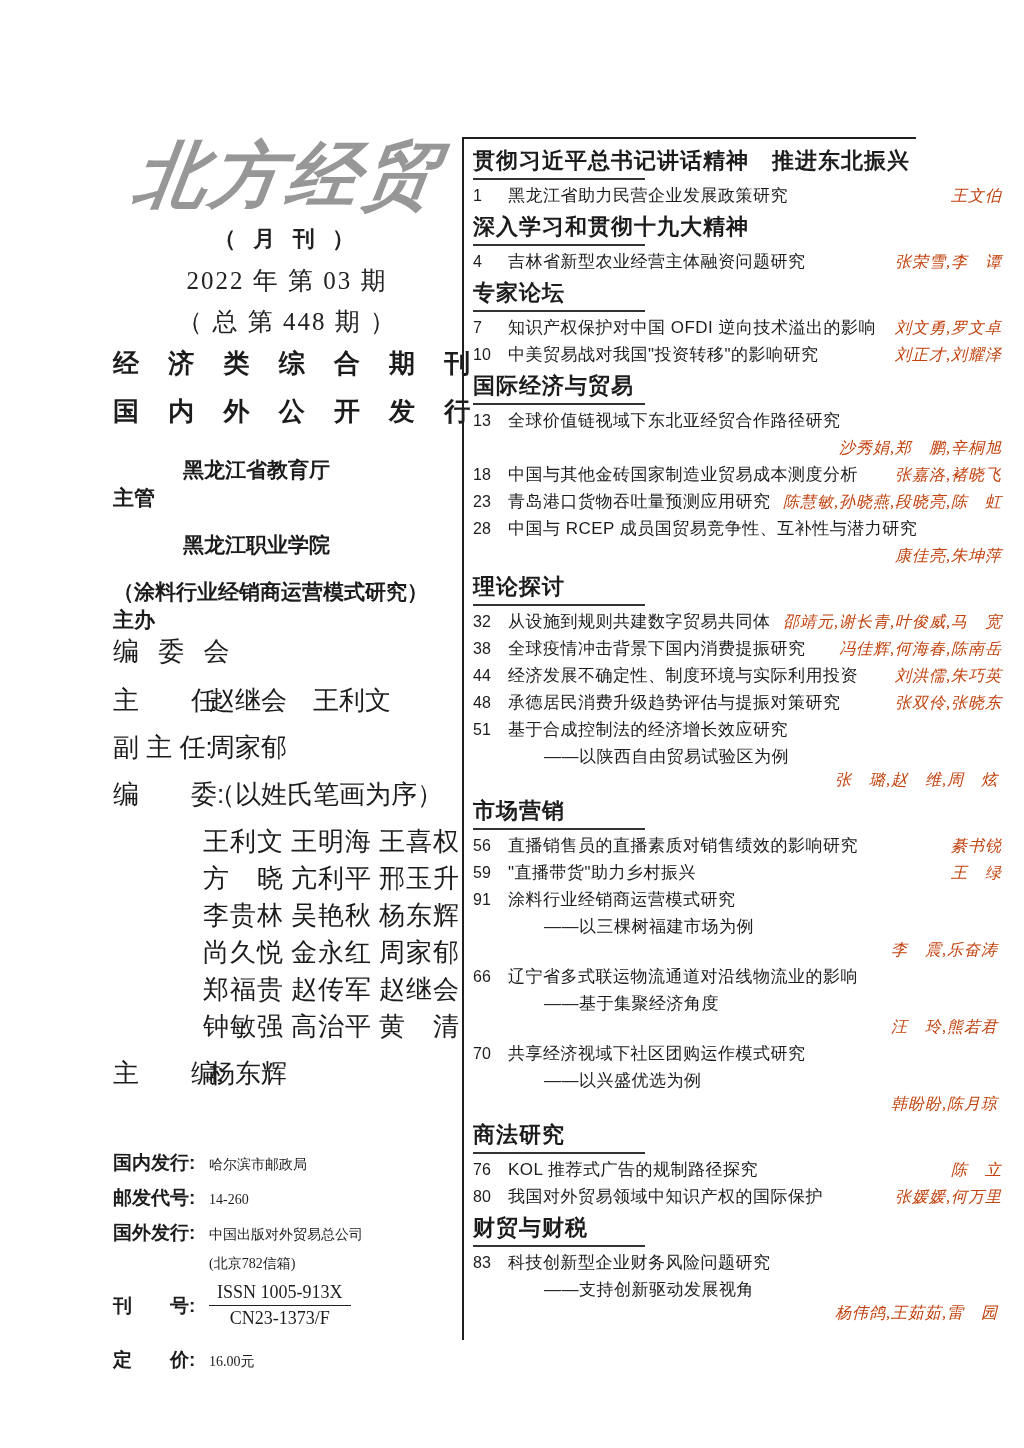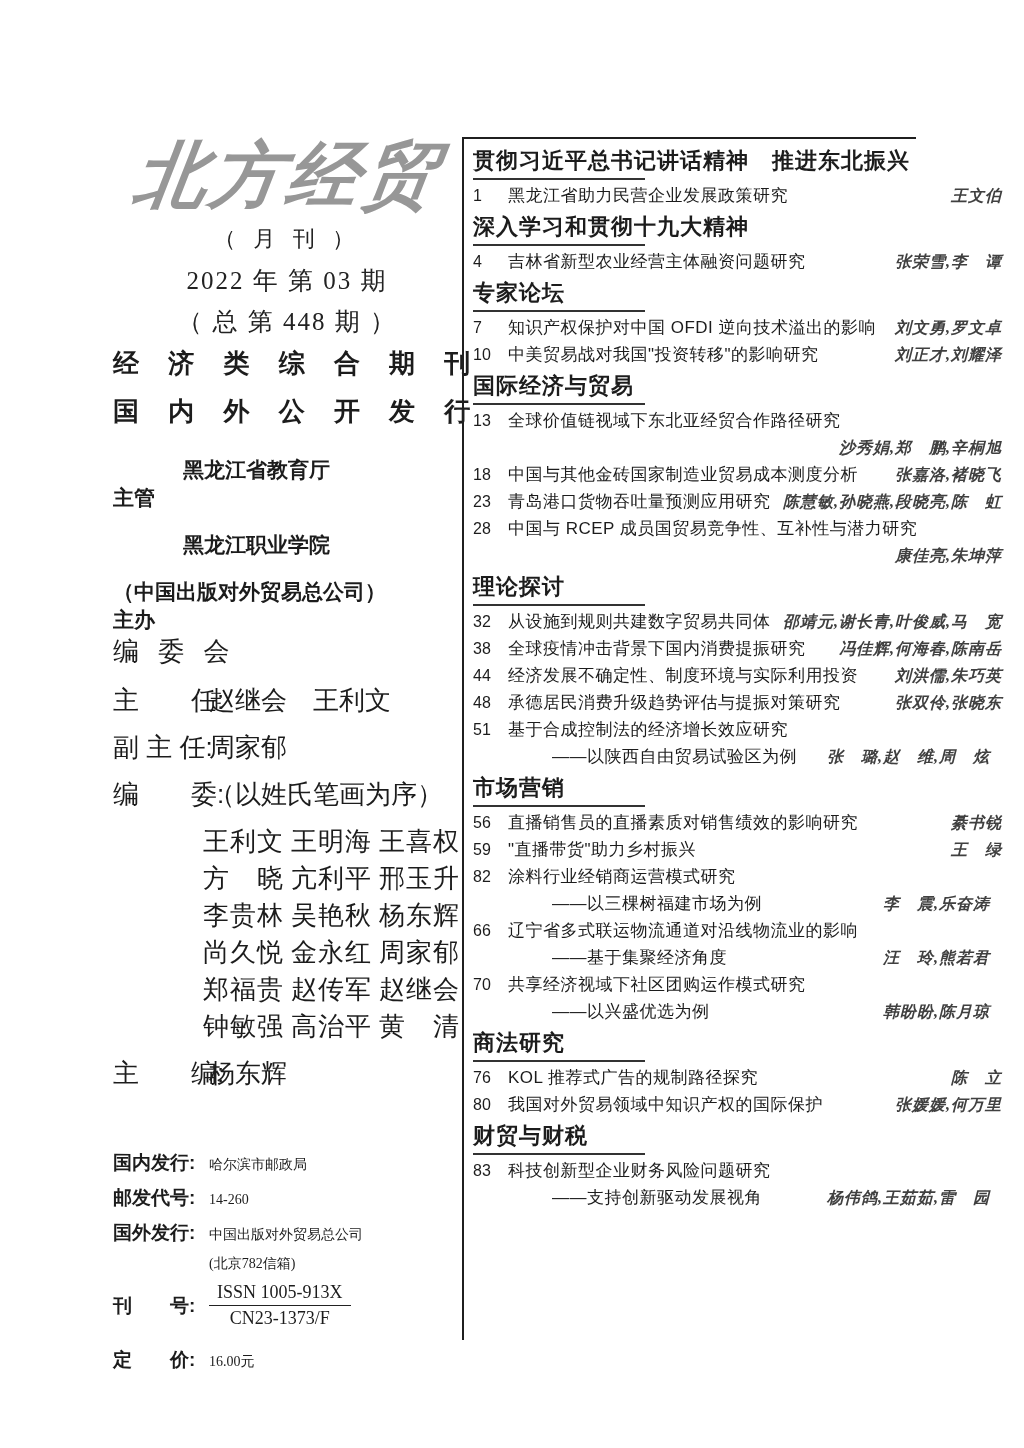--- a/index.html
+++ b/index.html
@@ -6,21 +6,21 @@
   body{width:1024px;height:1448px;font-family:"Liberation Sans",sans-serif;color:#1c1c1c;overflow:hidden;}
   .page{position:relative;width:1024px;height:1448px;background:#fff;}
 
   
   .left-col{position:absolute;left:113px;top:128px;width:348px;height:1220px;}
   .logo{position:absolute;top:0;left:0;width:100%;text-align:center;
         font-family:"DejaVu Serif",serif;font-size:72px;font-weight:bold;font-style:italic;
         color:#979797;letter-spacing:4px;transform:skewX(-8deg);white-space:nowrap;}
   .issue-block{position:absolute;top:96px;left:0;width:100%;text-align:center;
         font-family:"Liberation Serif",serif;color:#222;}
-  .freq{font-size:22px;letter-spacing:6px;margin-bottom:10px;}
+  .freq{font-size:22px;letter-spacing:6px;margin-bottom:10px;font-weight:bold;}
   .issue-line{font-size:25px;letter-spacing:2px;margin-bottom:8px;}
   .taglines{position:absolute;top:218px;left:0;width:100%;text-align:center;}
   .tagline{font-size:26px;font-weight:bold;letter-spacing:11px;margin-bottom:13px;white-space:nowrap;}
   .sponsor{position:absolute;top:328px;left:0;width:100%;font-size:21px;font-weight:bold;}
   .sp-line{display:flex;justify-content:space-between;margin-bottom:19px;white-space:nowrap;flex-direction:column;}
   .sp-indent{padding-left:70px;}
   .editorial{position:absolute;top:506px;left:0;width:100%;font-size:26px;font-weight:normal;}
   .ed-title{letter-spacing:6px;margin-bottom:14px;}
   .ed-row{display:flex;margin-bottom:12px;white-space:nowrap;}
   .ed-label{flex:none;width:96px;}
@@ -40,23 +40,23 @@
   
   .toc{position:absolute;left:462px;top:137px;width:552px;height:1203px;
        border-left:2px solid #1f1f1f;box-sizing:border-box;padding:4px 12px 0 9px;overflow:hidden;}
   .toc::before{content:"";position:absolute;top:0;left:0;width:452px;height:2px;background:#1f1f1f;}
   .toc-section-title{font-size:22px;font-weight:bold;letter-spacing:1px;margin-top:7px;line-height:26px;white-space:nowrap;}
   .toc-underline{width:172px;height:2px;background:#333;margin:4px 0 3px 0;}
   .toc-row{display:flex;align-items:baseline;margin:4px 0;line-height:23px;font-size:17px;white-space:nowrap;}
   .toc-page{flex:none;width:35px;font-size:16px;}
   .toc-title{letter-spacing:0.5px;}
   .toc-authors{margin-left:auto;padding-left:10px;font-family:"Liberation Serif",serif;
-       font-style:italic;font-size:16px;color:#404040;letter-spacing:1px;font-weight:bold;}
-  .toc-sub{display:flex;align-items:baseline;margin:4px 12px;line-height:23px;font-size:17px;
-       padding-left:67px;white-space:nowrap;}
+       font-style:italic;font-size:16px;color:#c2410c;letter-spacing:1px;}
+  .toc-sub{display:flex;align-items:baseline;margin:4px 4px;line-height:23px;font-size:17px;
+       padding-left:67px;white-space:nowrap;flex-direction:column;}
   .toc-authors-line{display:flex;justify-content:flex-end;margin:4px 0;line-height:23px;}
 </style>
 </head>
 <body>
 
 <div class="page">
 
   <div class="left-col">
 
     <div class="logo">北方经贸</div>
@@ -74,21 +74,21 @@
 
     <div class="sponsor">
       <div class="sp-line">
         <span class="sp-indent">黑龙江省教育厅</span>
         <span>主管</span>
       </div>
       <div class="sp-line">
         <span class="sp-indent">黑龙江职业学院</span>
       </div>
       <div class="sp-line">
-        <span>（中国出版对外贸易总公司）</span>
+        <span>（涂料行业经销商运营模式研究）</span>
         <span>主办</span>
       </div>
     </div>
 
     <div class="editorial">
       <div class="ed-title">编 委 会</div>
       <div>
           <div class="ed-row">
             <span class="ed-label">主　　任:</span>
             <span>赵继会　王利文</span>
@@ -263,21 +263,21 @@
             <span class="toc-page">56</span>
             <span class="toc-title">直播销售员的直播素质对销售绩效的影响研究</span>
             <span class="toc-authors">綦书锐</span>
           </div>
           <div class="toc-row">
             <span class="toc-page">59</span>
             <span class="toc-title">"直播带货"助力乡村振兴</span>
             <span class="toc-authors">王　绿</span>
           </div>
           <div class="toc-row">
-            <span class="toc-page">82</span>
+            <span class="toc-page">91</span>
             <span class="toc-title">涂料行业经销商运营模式研究</span>
           </div>
           <div class="toc-sub">
             <span class="toc-title">——以三棵树福建市场为例</span>
             <span class="toc-authors">李　震,乐奋涛</span>
           </div>
           <div class="toc-row">
             <span class="toc-page">66</span>
             <span class="toc-title">辽宁省多式联运物流通道对沿线物流业的影响</span>
           </div>

